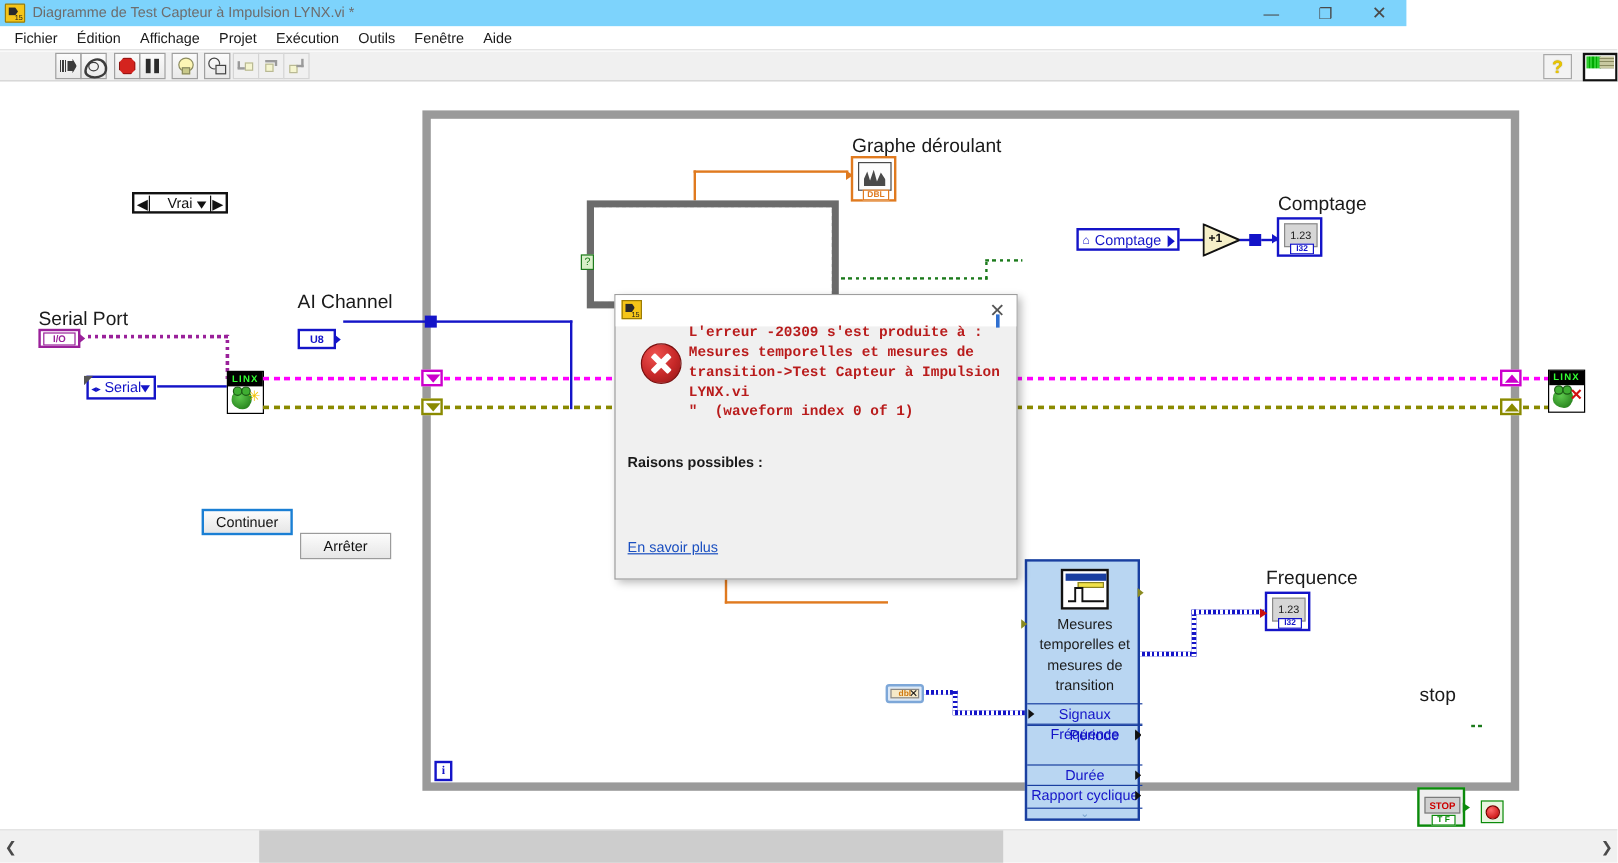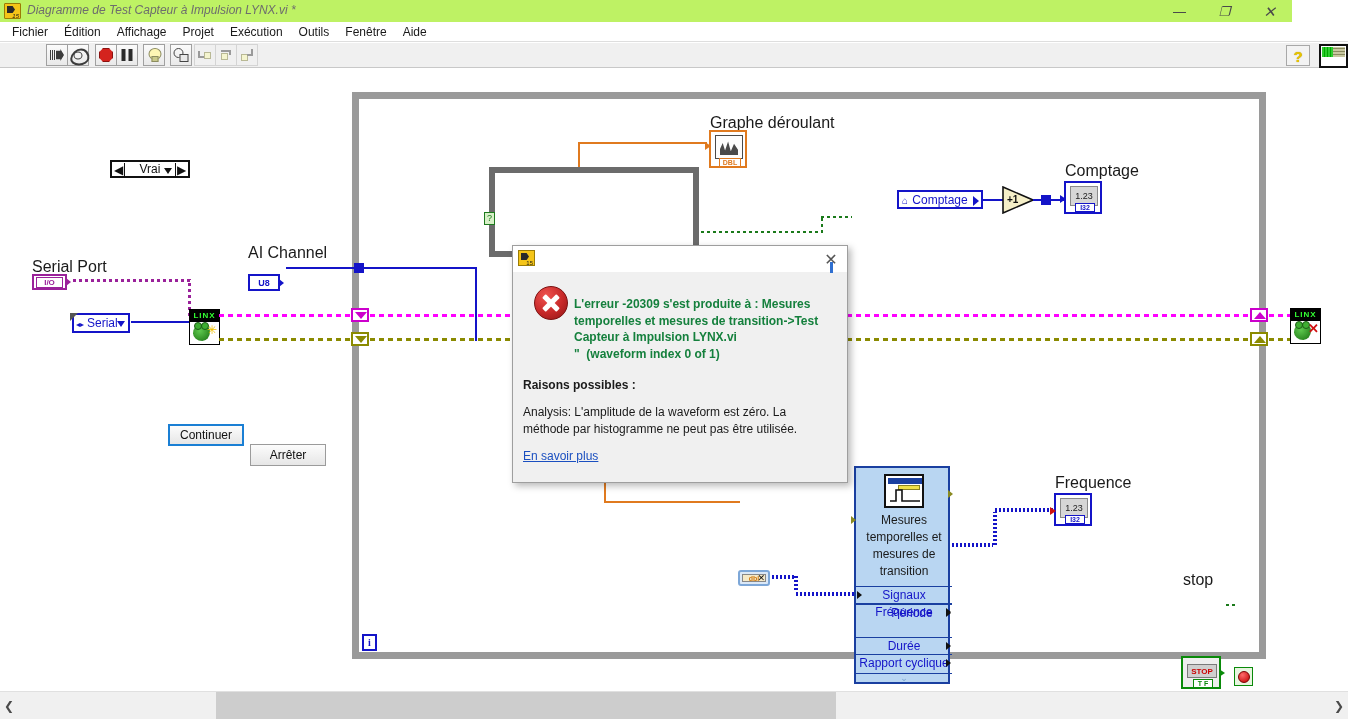--- a/index.html
+++ b/index.html
@@ -11,23 +11,23 @@
     background: #ffffff;
   }
   #app {
     position: relative;
     width: 1348px; height: 719px;
     background: #ffffff;
   }
 
   
   .titlebar {
-    position: absolute; left: 0; top: 0; width: 1292px; height: 22px;
-    background: #bef264;
-    display: flex; align-items: center; font-style: italic;
+    position: absolute; left: 0; top: 0; width: 1172px; height: 22px;
+    background: #7dd3fc;
+    display: flex; align-items: center;
   }
   .title-icon {
     position: absolute; left: 4px; top: 3px; width: 17px; height: 16px;
     background: #f5c518;
     border: 1px solid #9b7c05;
     border-radius: 1px;
   }
   .title-icon::before {
     content: ""; position: absolute; left: 2px; top: 2px;
     width: 8px; height: 7px; background: #2a2a2a;
@@ -586,23 +586,24 @@
     border: 1px solid #7a1010;
   }
   .err-icon::before, .err-icon::after {
     content:""; position:absolute; left:50%; top:50%; width:20px; height:5px;
     background:#ffffff; border-radius:1px;
   }
   .err-icon::before { transform: translate(-50%,-50%) rotate(45deg); }
   .err-icon::after  { transform: translate(-50%,-50%) rotate(-45deg); }
 
   .err-msg {
-    position:absolute; left:61px; top:50px; width:270px;
-    font-size: 12px; font-weight: bold; color:#15803d; line-height:16.5px;
+    position:absolute; left:61px; top:23px; width:270px;
+    font-size: 12px; font-weight: bold; color:#b91c1c; line-height:16.5px;
     white-space: pre-wrap;
+    font-family: Liberation Mono, monospace;
   }
   .err-reasons-h {
     position:absolute; left:10px; top:132px;
     font-size:12px; font-weight:bold; color:#1a1a1a;
   }
   .err-reasons {
     position:absolute; left:10px; top:158px; width:310px;
     font-size:12px; color:#1a1a1a; line-height:16.5px;
   }
   .dlg-link {
@@ -929,21 +930,20 @@
     <div class="dlg-title">
       <div class="dlg-icon"></div>
       <div class="dlg-close">
         <span>✕</span>
       </div>
     </div>
     <div class="err-icon"></div>
     <div class="err-msg">L'erreur -20309 s'est produite à : Mesures temporelles et mesures de transition-&gt;Test Capteur à Impulsion LYNX.vi
 "  (waveform index 0 of 1)</div>
     <div class="err-reasons-h">Raisons possibles :</div>
-    <div class="err-reasons">Analysis:  L'amplitude de la waveform est zéro. La méthode par histogramme ne peut pas être utilisée.</div>
     <div class="dlg-link">En savoir plus</div>
   </div>
   <div class="dlg-btn primary abs" id="btn-continuer" style="z-index:101;">Continuer</div>
   <div class="dlg-btn abs" id="btn-arreter" style="z-index:101;">Arrêter</div>
 
   <div class="hscroll">
     <div class="arrow">❮</div>
     <div class="track">
       <div class="thumb"></div>
     </div>

